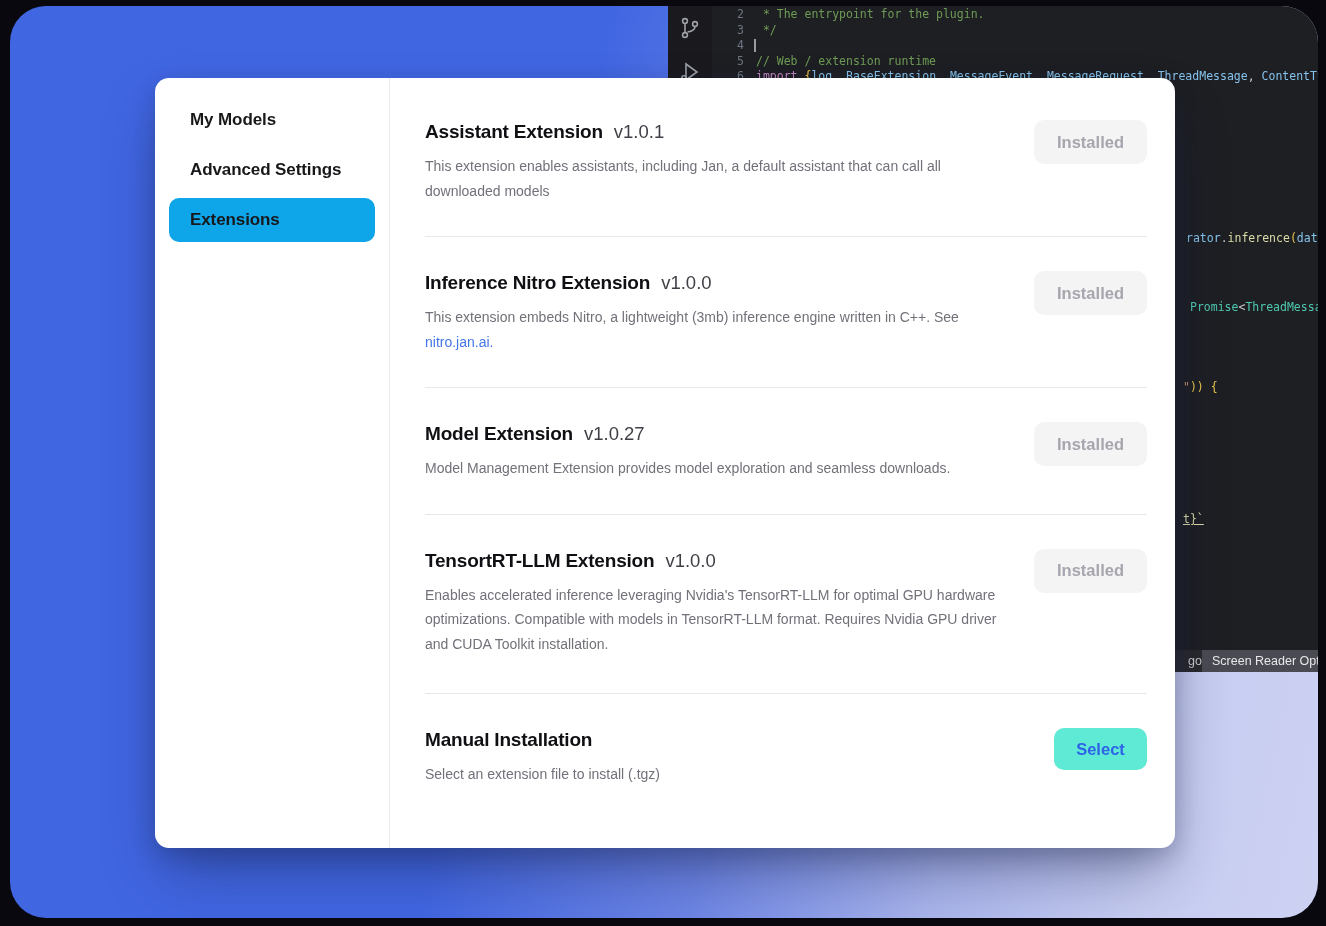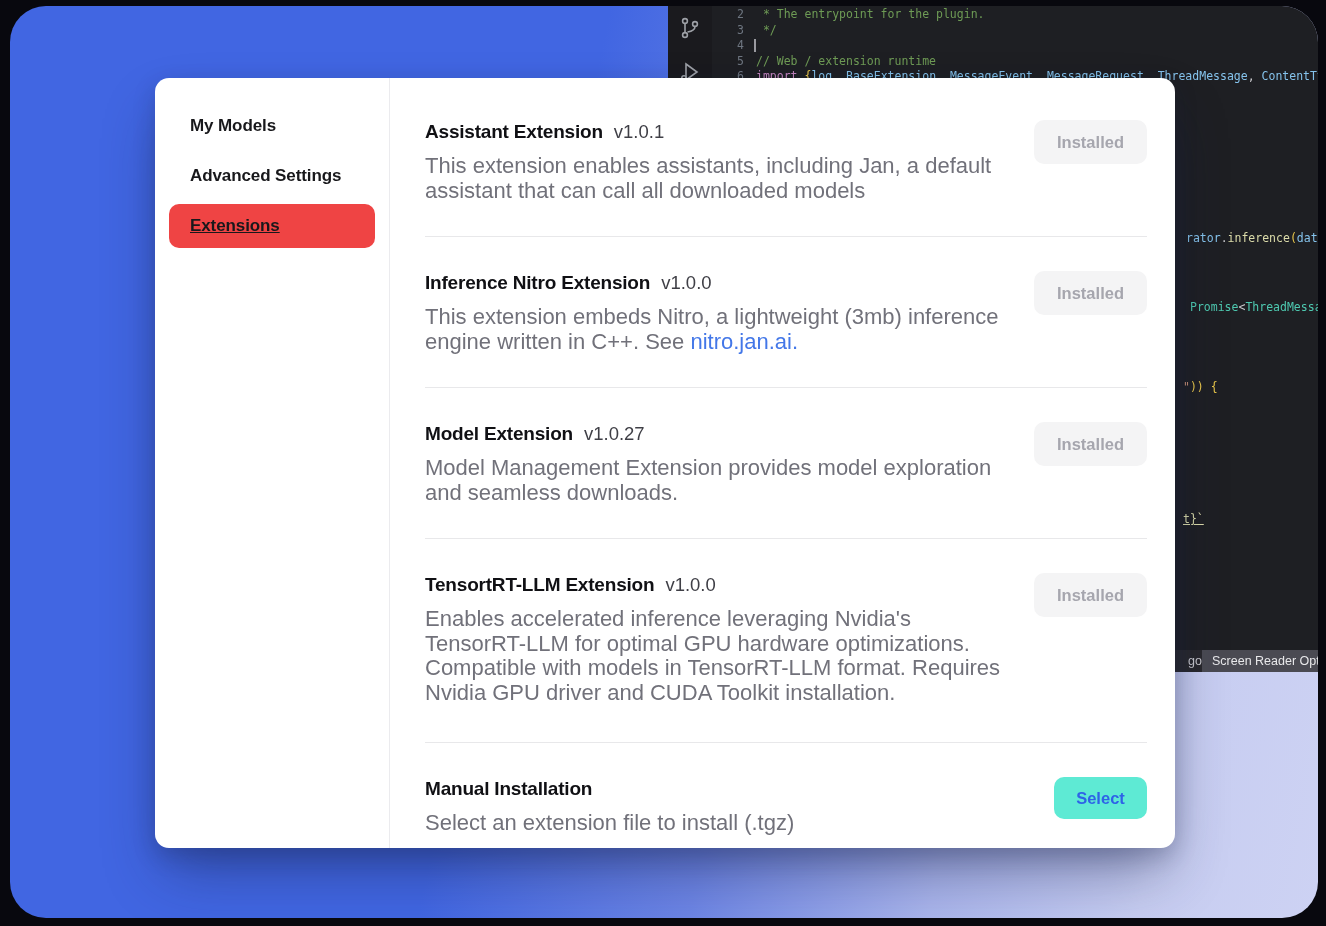--- a/index.html
+++ b/index.html
@@ -42,40 +42,40 @@
     background:#4A4A52; color:#E8E8EA; padding:0 10px; white-space:nowrap;
   }
   
   .modal {
     position:absolute; left:145px; top:72px; width:1020px; height:770px;
     background:#FFFFFF; border-radius:14px; display:flex;
     box-shadow:0 30px 60px -10px rgba(23,31,70,.45), 0 8px 22px rgba(23,31,70,.22);
     overflow:hidden;
   }
   .side {
-    width:235px; flex:0 0 235px; border-right:1px solid #EBEBEE; padding-top:26px;
+    width:235px; flex:0 0 235px; border-right:1px solid #EBEBEE; padding-top:20px;
   }
   .side-item {
     height:44px; margin:0 14px 6px 14px; border-radius:10px;
     display:flex; align-items:center; padding-left:21px;
     font-size:17px; font-weight:700; color:#18181B; letter-spacing:-.1px;
     cursor:pointer;
   }
-  .side-item.active { background:#ef4444;text-decoration:underline; }
+  .side-item.active { background:#0ea5e9; }
   .content { flex:1; padding:8px 28px 0 35px; }
   .row {
     display:flex; justify-content:space-between; align-items:flex-start;
     padding:33px 0; border-bottom:1px solid #E8E8EA;
   }
   .row:nth-child(4){ padding-bottom:37px; }
   .row:last-child { border-bottom:none; }
   .row-text { max-width:580px; }
   .row-title { font-size:19px; line-height:26px; color:#101014; font-weight:700; letter-spacing:-.2px; }
   .row-version { font-size:18.5px; font-weight:400; color:#3F3F46; margin-left:11px; letter-spacing:0; }
-  .row-desc { margin-top:9px; font-size:22px; line-height:24.5px; color:#71717A; }
+  .row-desc { margin-top:9px; font-size:14px; line-height:24.5px; color:#71717A; }
   .row-desc a { color:#4377E8; text-decoration:none; }
   .btn {
     border:none; border-radius:10px; font-family:"Liberation Sans", sans-serif;
     font-size:16.5px; cursor:pointer; flex:0 0 auto; margin-top:1px;
   }
   .btn-installed { width:113px; height:44px; background:#F4F4F5; color:#A6A6AE; font-weight:600; }
   .btn-select { width:93px; height:42px; background:#5eead4; color:#2E63E7; font-weight:700; }
 </style>
 </head>
 <body>

